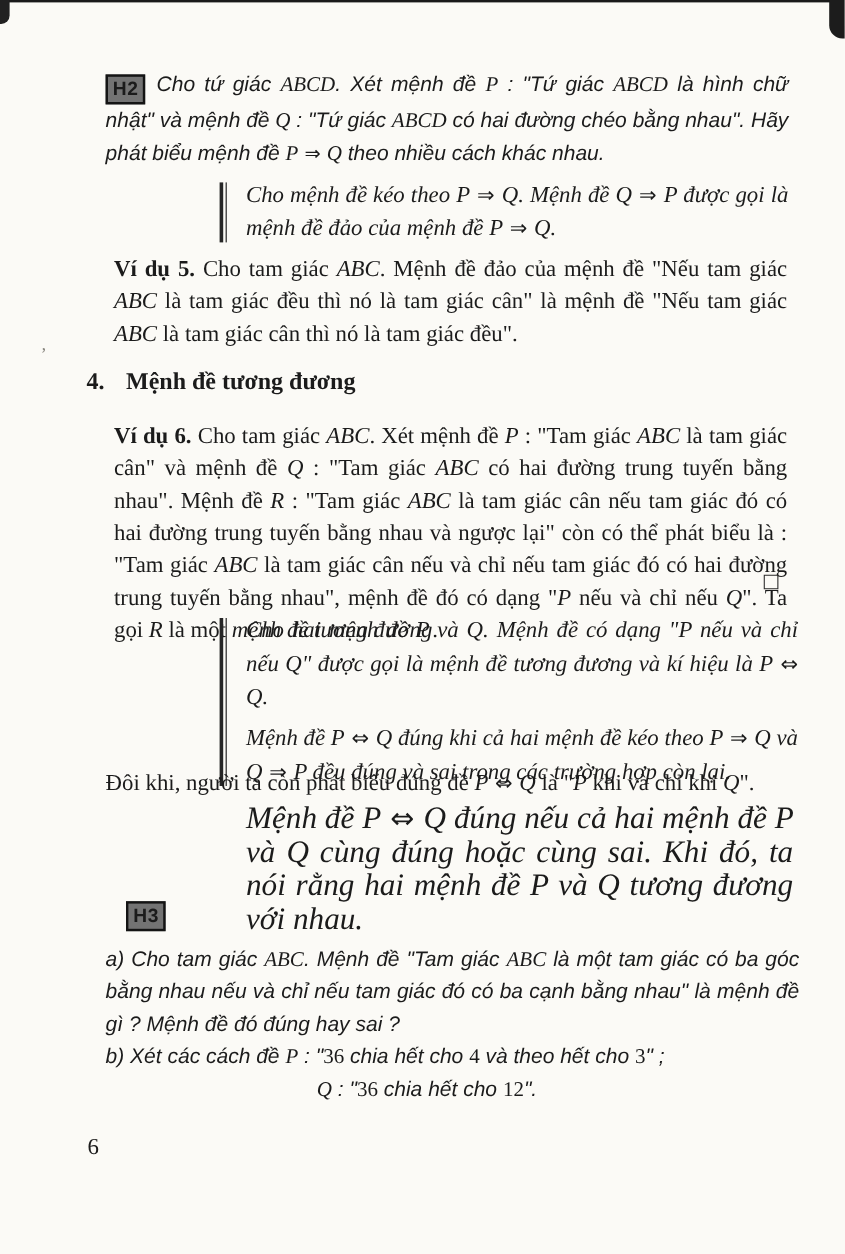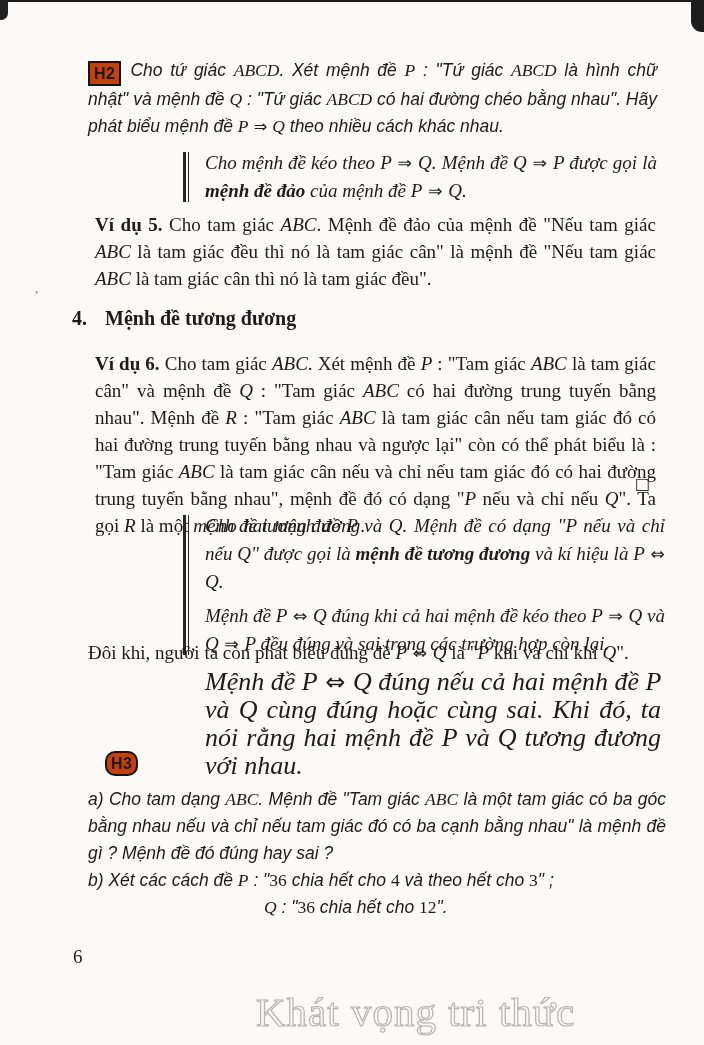--- a/index.html
+++ b/index.html
@@ -21,29 +21,29 @@
 
   
   .body-serif { font-size:19px; line-height:27px; text-align:justify; font-family:"Liberation Serif",serif; }
   .sans-it { font-family:"Liberation Sans",sans-serif; font-style:italic; font-size:17.5px; line-height:27px; }
   .quote { font-family:"Liberation Serif",serif; font-style:italic; font-size:19px; line-height:28px; text-align:justify; }
   .quote p + p { margin-top:6px; }
   .note-it { font-family:"Liberation Serif",serif; font-style:italic; font-size:26px; line-height:28px; text-align:justify; }
 
   .seg-v { font-family:"Liberation Serif",serif; font-style:italic; }
   .seg-b { font-weight:700; font-style:normal; }
-  .seg-bi { font-weight:700; font-style:italic; }
+  .seg-bi { font-weight:400; font-style:italic; }
   .seg-n { font-family:"Liberation Serif",serif; font-style:normal; }
   .seg-m { font-family:"DejaVu Sans",sans-serif; font-style:normal; font-size:0.92em; }
 
   .badge {
     display:inline-block; font-family:"Liberation Sans",sans-serif; font-style:normal;
     font-weight:700; font-size:16px; line-height:19px; padding:1px 4px;
     border:2px solid #141414; margin-right:9px; vertical-align:-3px; letter-spacing:0.5px;
-    background:#c2410c;
+    background:#737373;
   }
 
   .qbar {
     position:absolute; left:-22px; top:3px; bottom:3px; width:6px;
     border-left:3px solid #262626; border-right:1px solid #262626;
   }
 
   .section-heading { font-size:20px; font-weight:700; font-family:"Liberation Serif",serif; }
   .section-heading .h-num { margin-right:18px; }
 
@@ -73,21 +73,20 @@
 </head>
 <body>
 
 <div class="page">
 
   <div class="abs scan-top-bar"></div>
   <div class="abs scan-corner-tl"></div>
   <div class="abs scan-corner-tr"></div>
   <div class="abs smudge">’</div>
 
-  <div class="abs watermark-tagline">Khát vọng tri thức</div>
 
   <div class="abs z2 sans-it" style="left:88px; top:57px; width:569px; text-align:justify;">
     <span class="badge">H2</span><span><span>Cho tứ giác </span><span class="seg-v">ABCD</span><span>. Xét mệnh đề </span><span class="seg-v">P</span><span> : "Tứ giác </span><span class="seg-v">ABCD</span><span> là hình chữ nhật" và mệnh đề </span><span class="seg-v">Q</span><span> : "Tứ giác </span><span class="seg-v">ABCD</span><span> có hai đường chéo bằng nhau". Hãy phát biểu mệnh đề </span><span class="seg-v">P</span><span class="seg-m"> ⇒ </span><span class="seg-v">Q</span><span> theo nhiều cách khác nhau.</span></span>
   </div>
 
   <div class="abs z2 quote" style="left:205px; top:149px; width:452px;">
     <span class="qbar"></span>
     <p><span>Cho mệnh đề kéo theo </span><span class="seg-v">P</span><span class="seg-m"> ⇒ </span><span class="seg-v">Q</span><span>. Mệnh đề </span><span class="seg-v">Q</span><span class="seg-m"> ⇒ </span><span class="seg-v">P</span><span> được gọi là </span><span class="seg-bi">mệnh đề đảo</span><span> của mệnh đề </span><span class="seg-v">P</span><span class="seg-m"> ⇒ </span><span class="seg-v">Q</span><span>.</span></p>
   </div>
 
@@ -104,24 +103,24 @@
     <span class="qbar"></span>
     <p><span>Cho hai mệnh đề </span><span class="seg-v">P</span><span> và </span><span class="seg-v">Q</span><span>. Mệnh đề có dạng "</span><span class="seg-v">P</span><span> nếu và chỉ nếu </span><span class="seg-v">Q</span><span>" được gọi là </span><span class="seg-bi">mệnh đề tương đương</span><span> và kí hiệu là </span><span class="seg-v">P</span><span class="seg-m"> ⇔ </span><span class="seg-v">Q</span><span>.</span></p>
     <p><span>Mệnh đề </span><span class="seg-v">P</span><span class="seg-m"> ⇔ </span><span class="seg-v">Q</span><span> đúng khi cả hai mệnh đề kéo theo </span><span class="seg-v">P</span><span class="seg-m"> ⇒ </span><span class="seg-v">Q</span><span> và </span><span class="seg-v">Q</span><span class="seg-m"> ⇒ </span><span class="seg-v">P</span><span> đều đúng và sai trong các trường hợp còn lại.</span></p>
   </div>
 
   <p class="abs z2 body-serif" style="left:88px; top:639px; width:578px; text-align:left;"><span>Đôi khi, người ta còn phát biểu đúng đề </span><span class="seg-v">P</span><span class="seg-m"> ⇔ </span><span class="seg-v">Q</span><span> là "</span><span class="seg-v">P</span><span> khi và chỉ khi </span><span class="seg-v">Q</span><span>".</span></p>
 
   <p class="abs z2 note-it" style="left:205px; top:668px; width:456px;"><span>Mệnh đề </span><span class="seg-v">P</span><span class="seg-m"> ⇔ </span><span class="seg-v">Q</span><span> đúng nếu cả hai mệnh đề </span><span class="seg-v">P</span><span> và </span><span class="seg-v">Q</span><span> cùng đúng hoặc cùng sai. Khi đó, ta nói rằng hai mệnh đề </span><span class="seg-v">P</span><span> và </span><span class="seg-v">Q</span><span> tương đương với nhau.</span></p>
 
   <div class="abs z2" style="left:105px; top:751px;">
-    <span class="badge" style="margin-right:0;border-radius:10px;">H3</span>
+    <span class="badge" style="margin-right:0;">H3</span>
   </div>
 
   <div class="abs z2 sans-it activity" style="left:88px; top:786px; width:578px;">
-    <p class="line" style="text-align:justify;"><span>a) Cho tam dạng </span><span class="seg-v">ABC</span><span>. Mệnh đề "Tam giác </span><span class="seg-v">ABC</span><span> là một tam giác có ba góc bằng nhau nếu và chỉ nếu tam giác đó có ba cạnh bằng nhau" là mệnh đề gì ? Mệnh đề đó đúng hay sai ?</span></p>
+    <p class="line" style="text-align:justify;"><span>a) Cho tam giác </span><span class="seg-v">ABC</span><span>. Mệnh đề "Tam giác </span><span class="seg-v">ABC</span><span> là một tam giác có ba góc bằng nhau nếu và chỉ nếu tam giác đó có ba cạnh bằng nhau" là mệnh đề gì ? Mệnh đề đó đúng hay sai ?</span></p>
     <p class="line"><span>b) Xét các cách đề </span><span class="seg-v">P</span><span> : "</span><span class="seg-n">36</span><span> chia hết cho </span><span class="seg-n">4</span><span> và theo hết cho </span><span class="seg-n">3</span><span>" ;</span></p>
     <p class="line q-line"><span class="seg-v">Q</span><span> : "</span><span class="seg-n">36</span><span> chia hết cho </span><span class="seg-n">12</span><span>".</span></p>
   </div>
 
   <div class="abs z2 page-number" style="left:73px; top:946px;">6</div>
 
 </div>
 
 </body></html>

